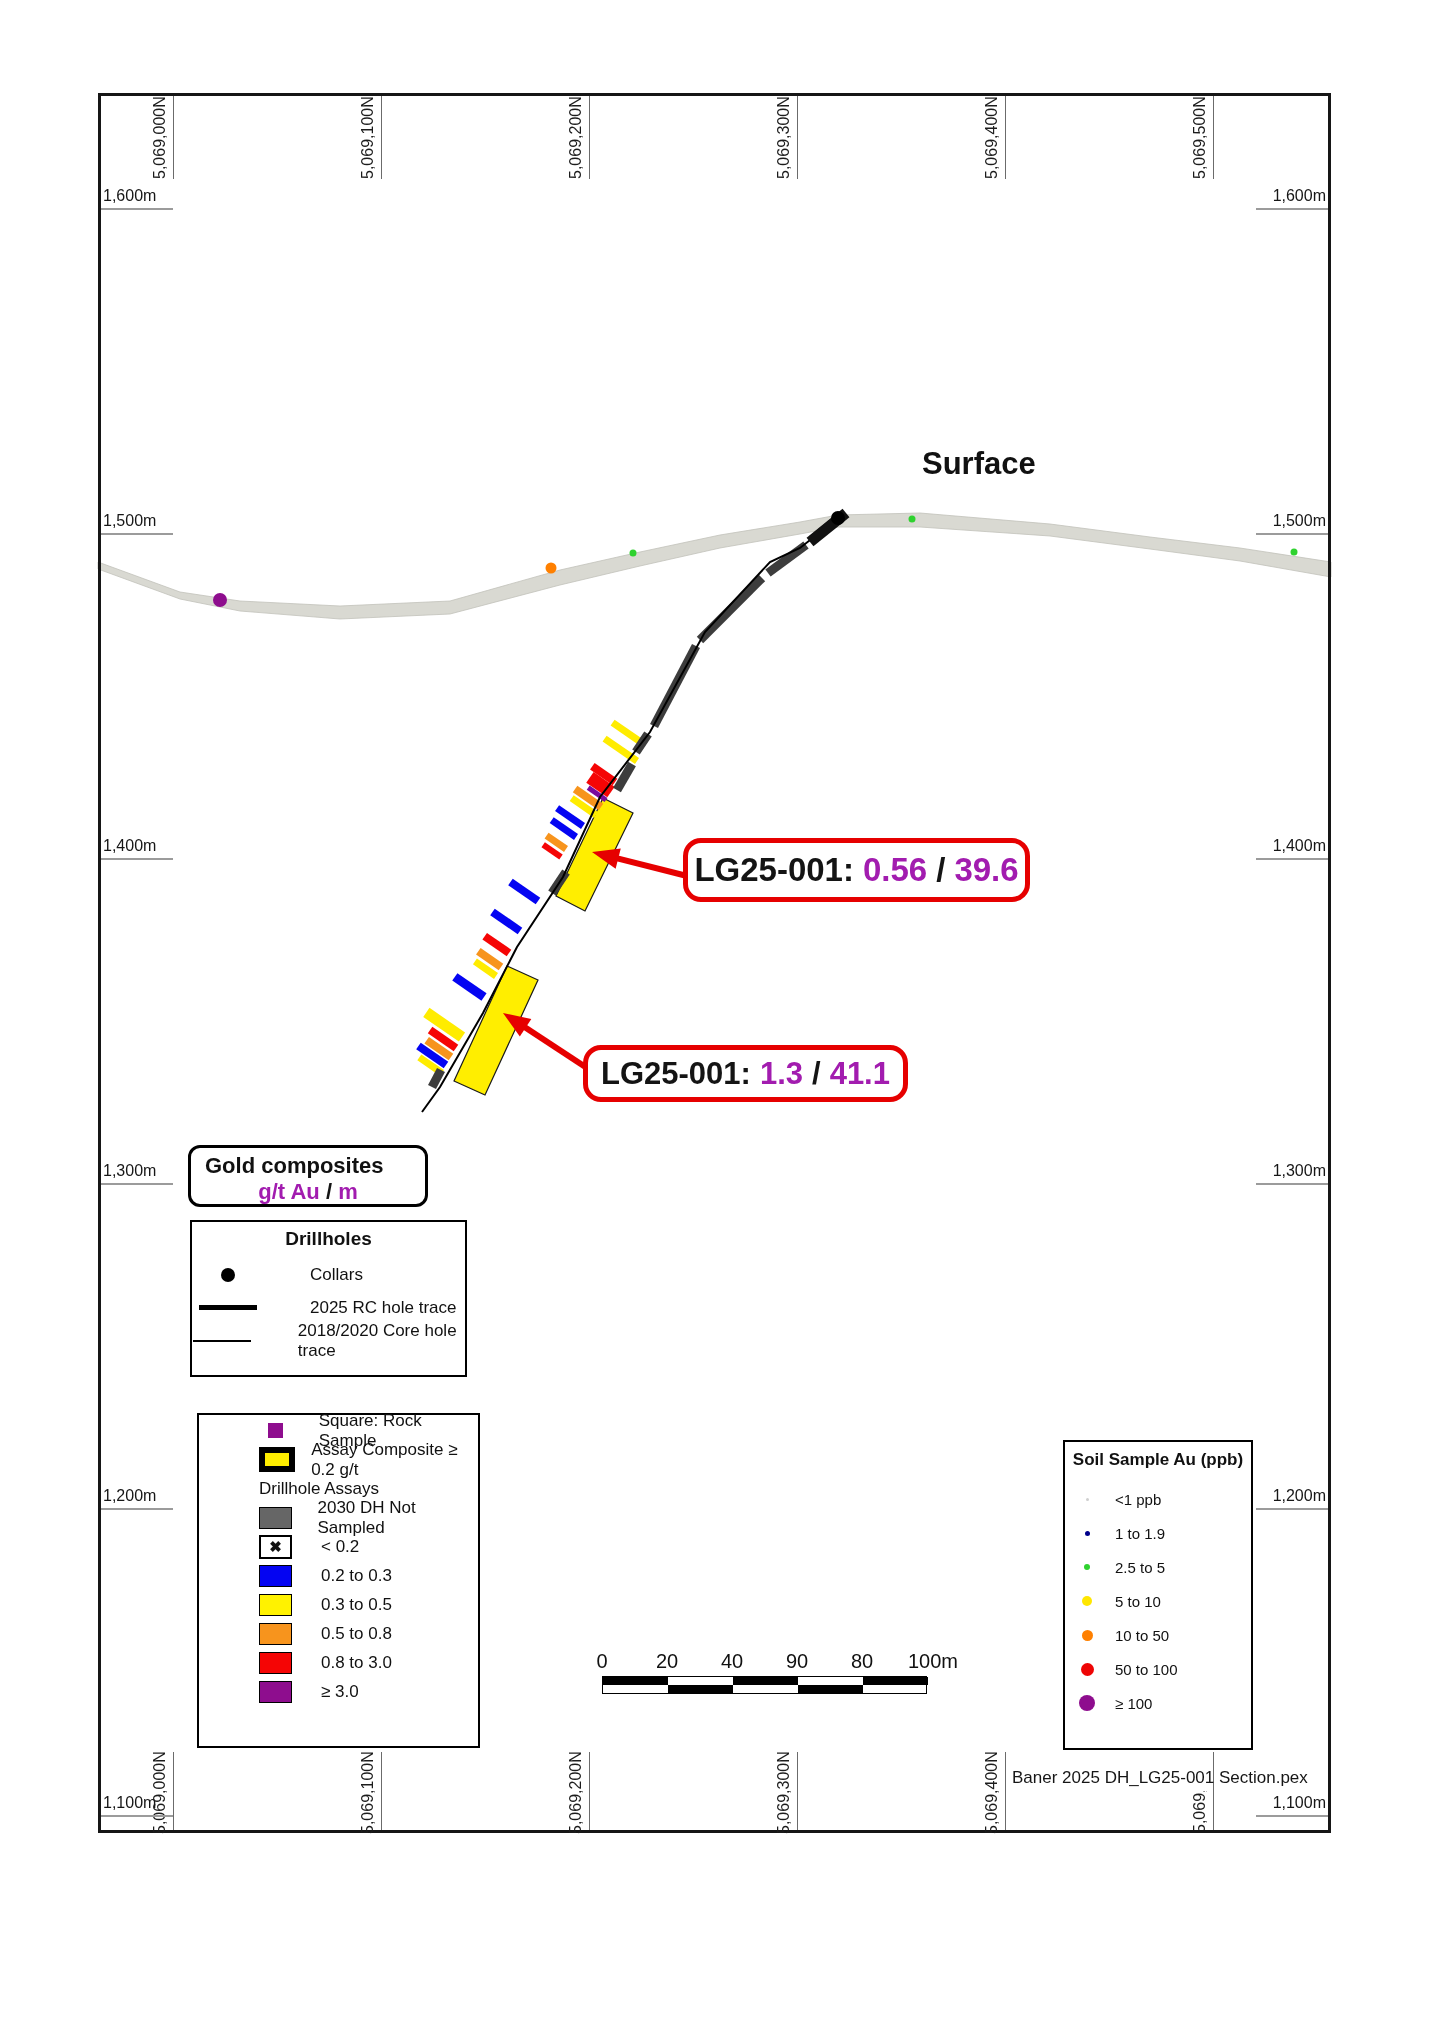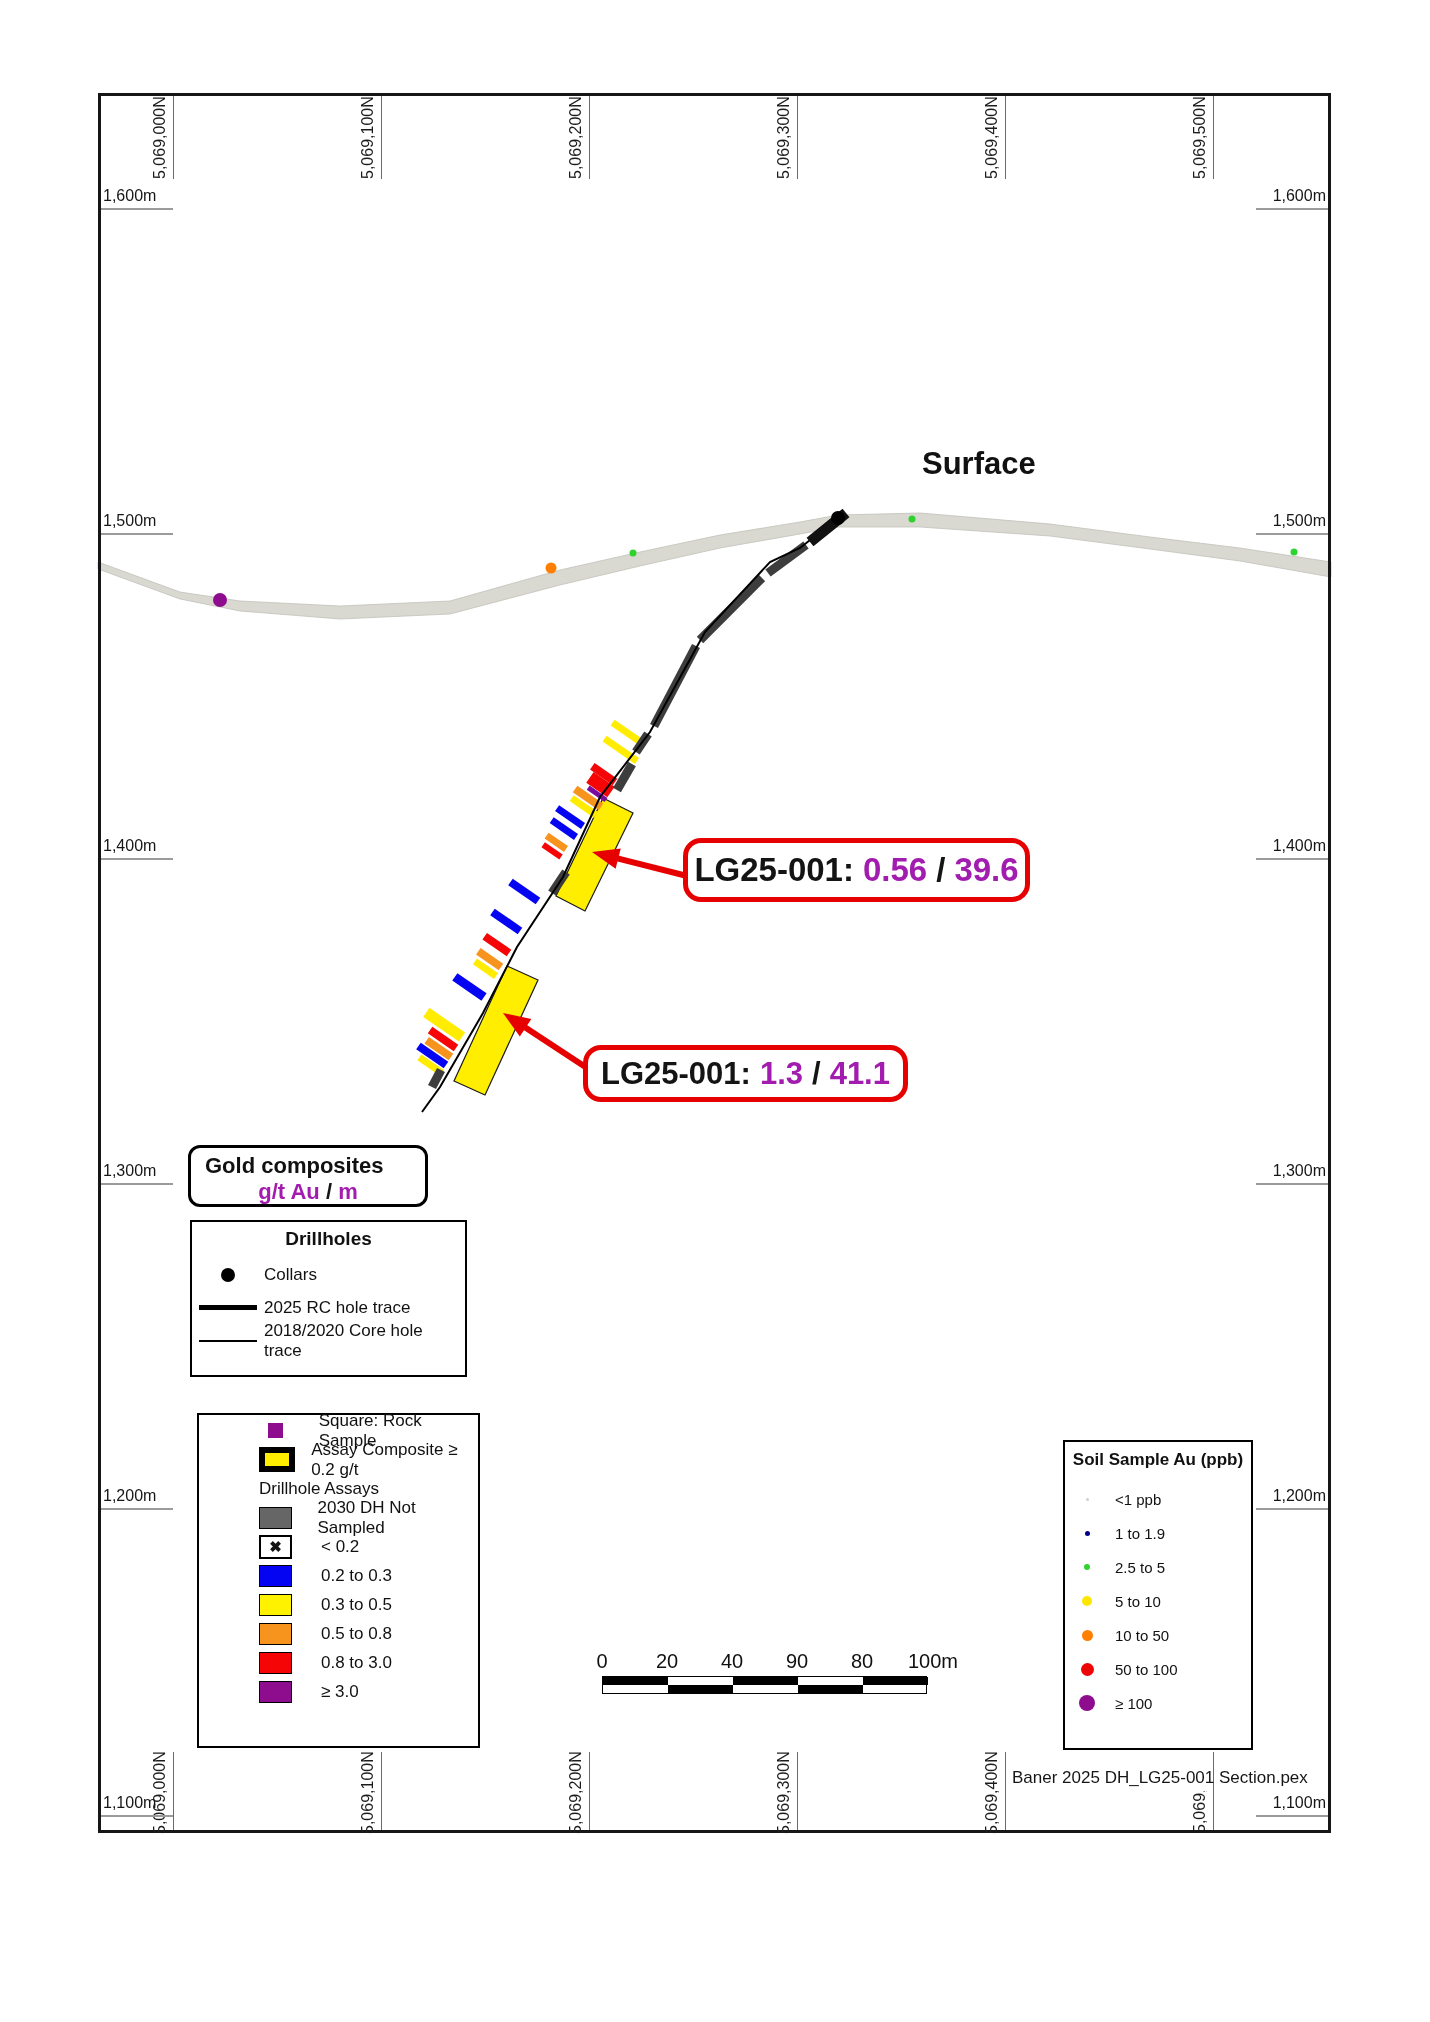--- a/index.html
+++ b/index.html
@@ -31,21 +31,21 @@
   .gold-units { text-align:center; font-size:22px; font-weight:bold; margin-top:0px; }
   
   .lg-box { position:absolute; border:2px solid #000; background:#fff; }
   .dh-box { left:190px; top:1220px; width:277px; height:157px; }
   .as-box { left:197px; top:1413px; width:283px; height:335px; }
   .soil-box { left:1063px; top:1440px; width:190px; height:310px; }
   .dh-title { text-align:center; font-weight:bold; font-size:19px; margin-top:6px; }
   .as-title { text-align:center; font-weight:bold; font-size:20px; margin-top:7px; }
   .soil-title { text-align:center; font-weight:bold; font-size:17px; margin-top:8px; }
   .lg-row { display:flex; align-items:center; }
-  .dh-row { height:33px; } .as-row { height:29px; } .soil-row { height:34px; }
+  .dh-row { height:33px;gap:46px; } .as-row { height:29px; } .soil-row { height:34px; }
   .dh-sym { width:72px; display:flex; justify-content:center; align-items:center; }
   .dh-label { font-size:17px; } .as-label { font-size:17px; } .soil-label { font-size:15px; }
   .as-sym { width:62px; margin-left:13px; display:flex; align-items:center; }
   .as-heading { font-size:17px; margin-left:13px; }
   .soil-sym { width:44px; display:flex; justify-content:center; align-items:center; }
   .soil-label { margin-left:6px; }
   .dot-collar { width:14px; height:14px; border-radius:50%; background:#000; }
   .line-thick { width:58px; height:5px; background:#000; }
   .line-thin  { width:58px; height:2px; background:#000; }
   .sw { width:33px; height:22px; border:1.5px solid #000; }

